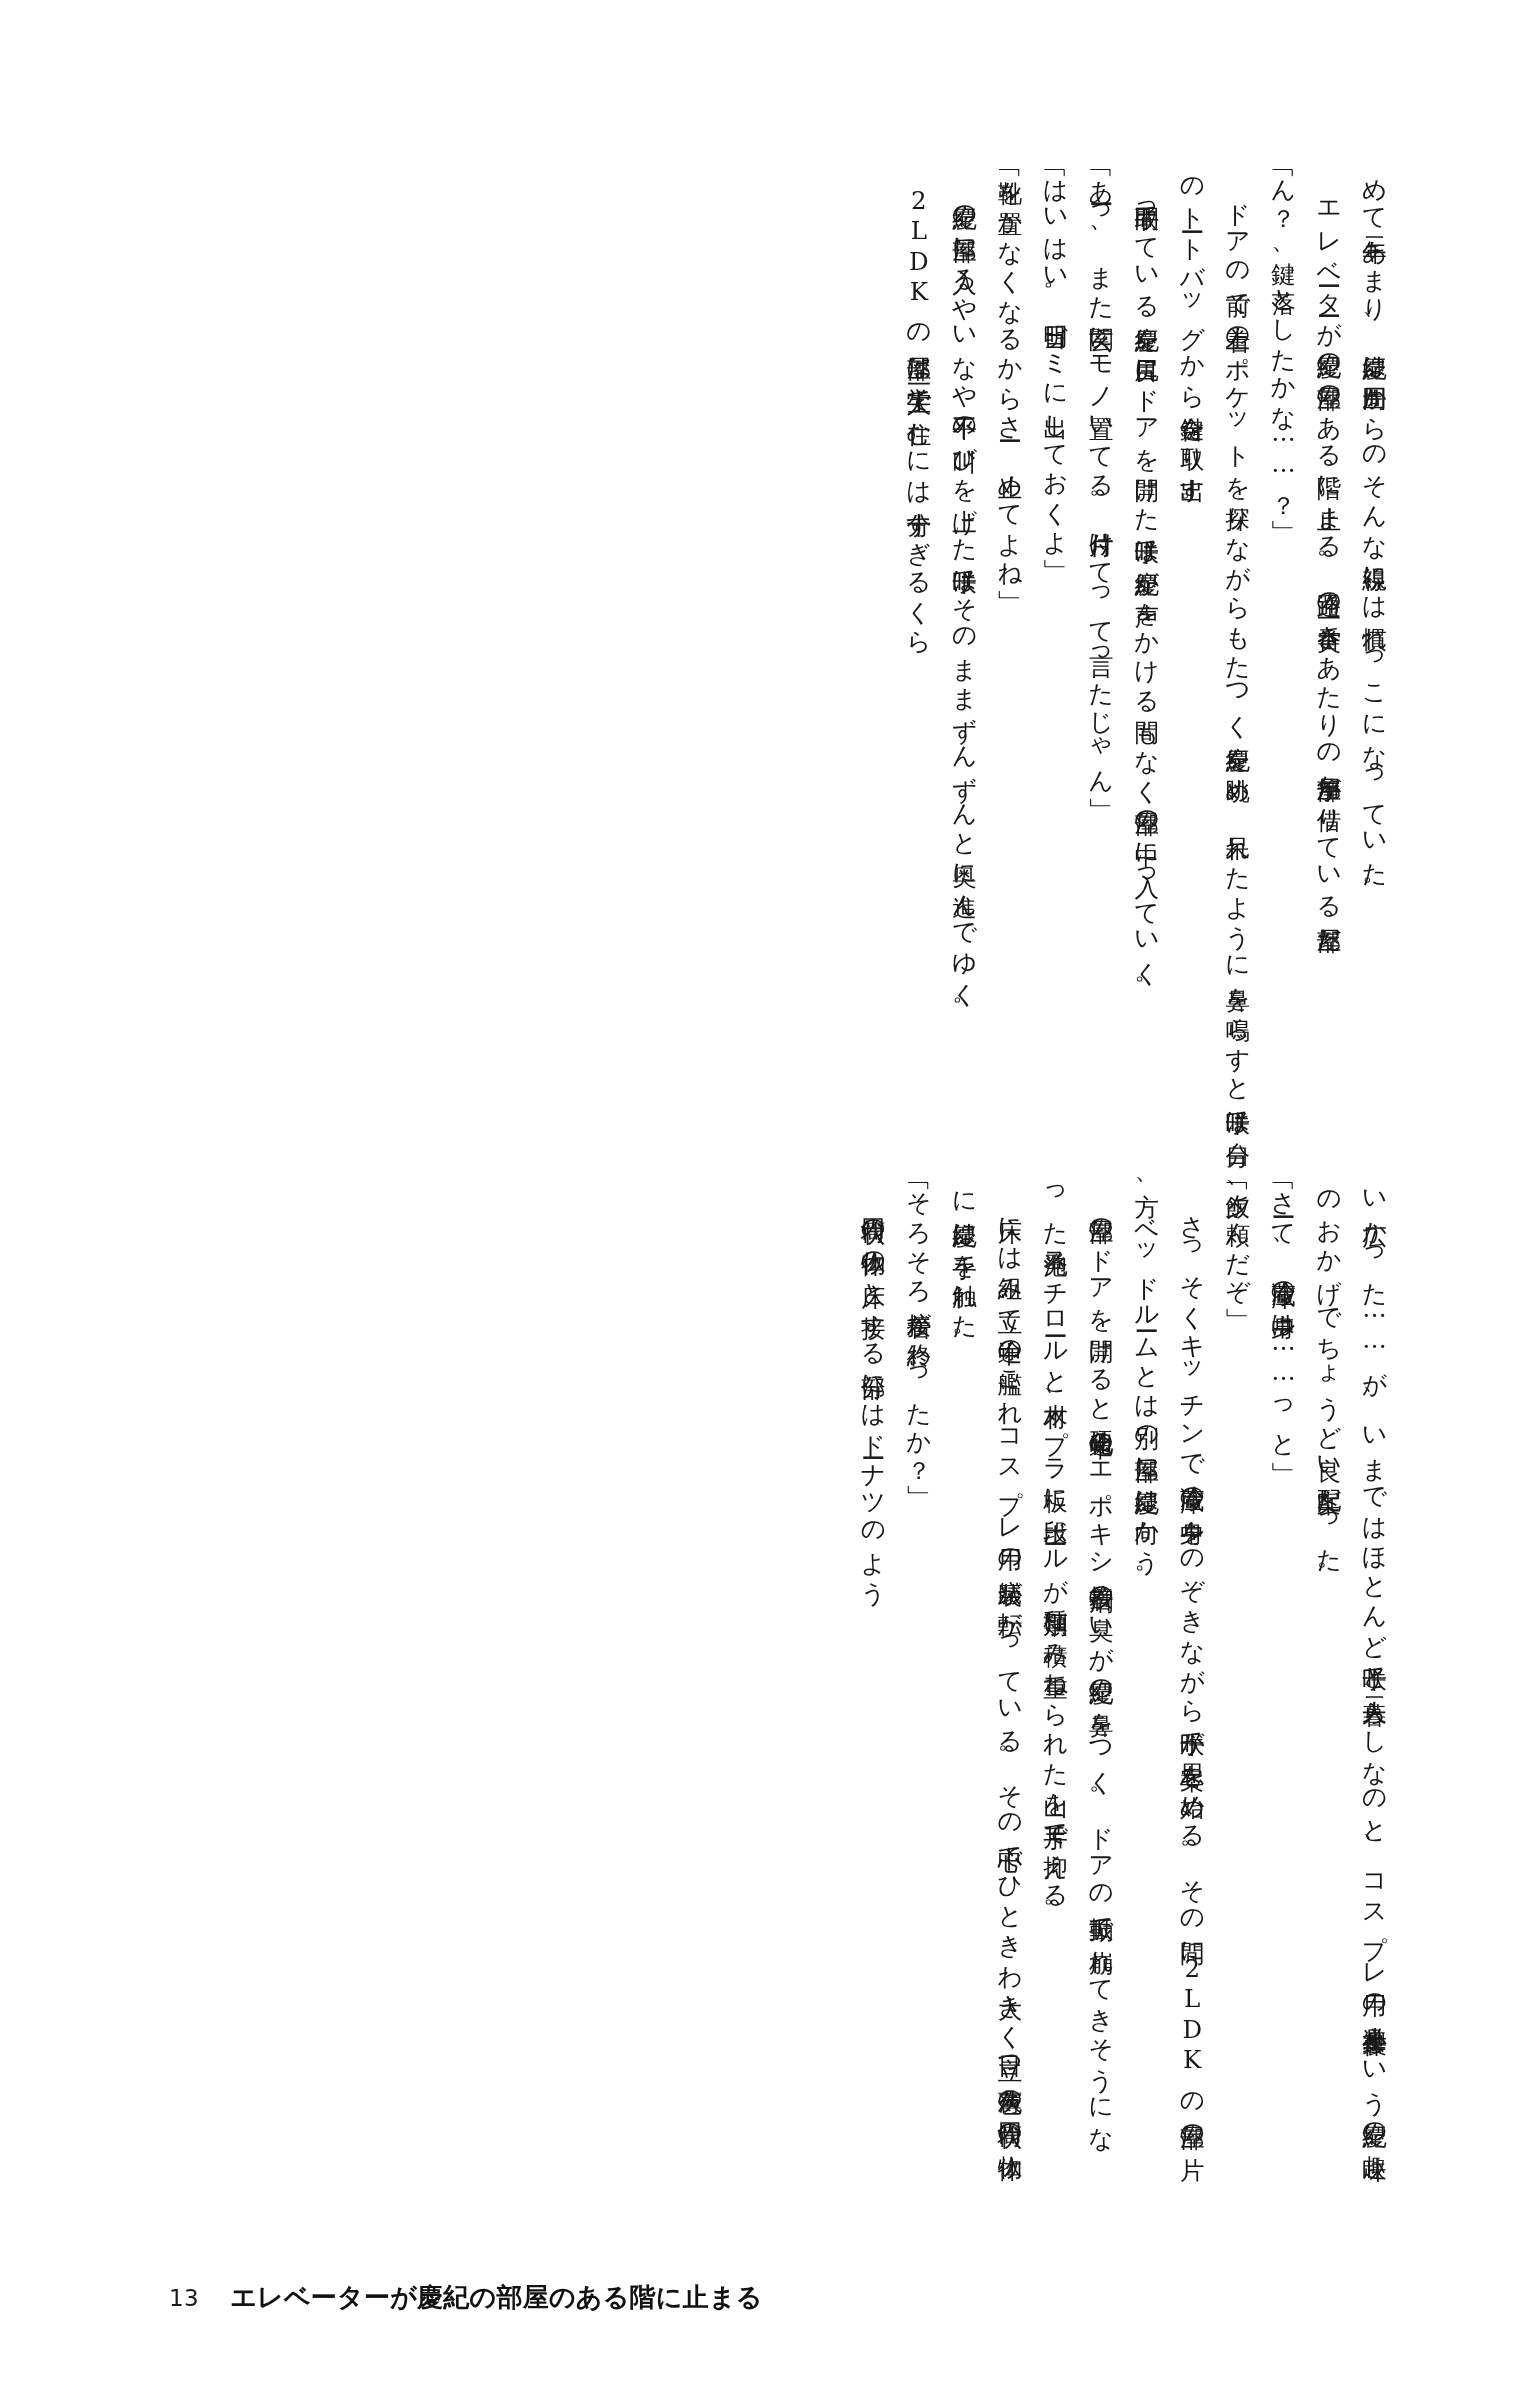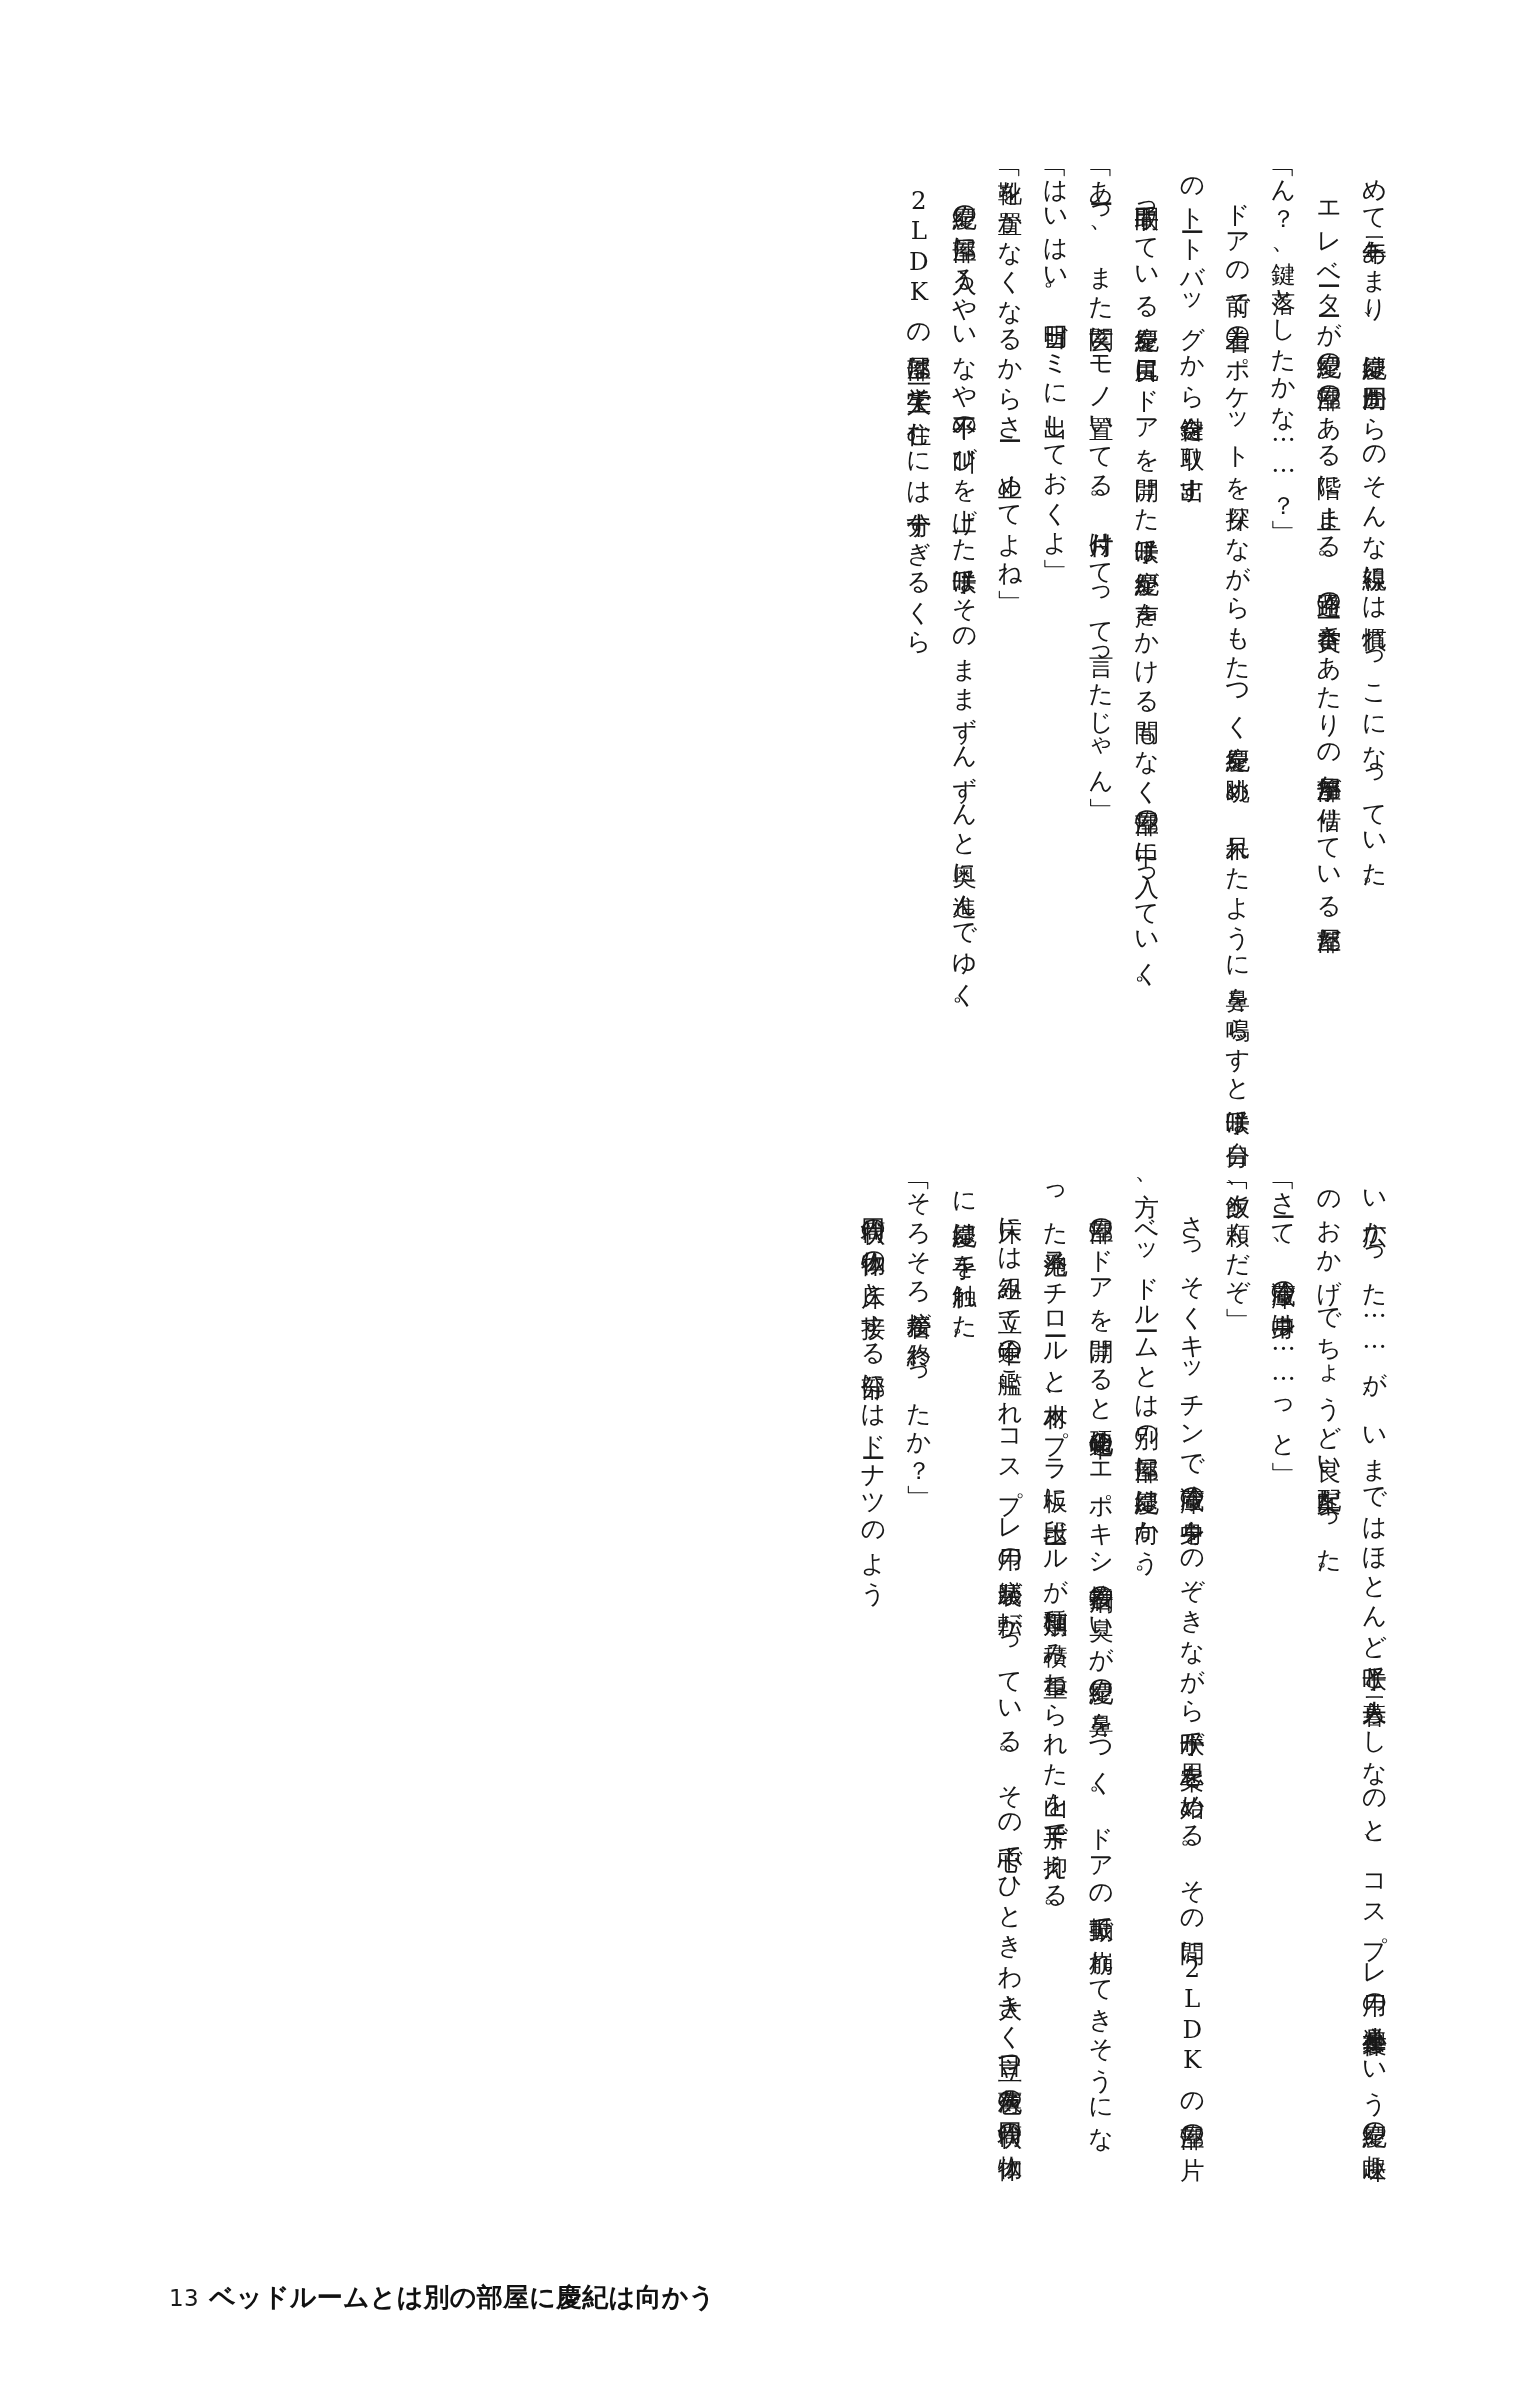--- a/index.html
+++ b/index.html
@@ -59,21 +59,21 @@
     text-indent: 0;
   }
 
   
   .footer {
     position: absolute;
     left: 169px;
     bottom: 92px;
     display: flex;
     align-items: baseline;
-    gap: 10px;
+    gap: 31px;
     margin-top: 16px;
   }
   .folio {
     font-family: "DejaVu Sans", "Liberation Sans", sans-serif;
     font-size: 23px;
     color: #1a1a1a;
     letter-spacing: 0.02em;
   }
   .running-title {
     font-family: "DejaVu Sans", "Liberation Sans", sans-serif;
@@ -108,17 +108,17 @@
     <p class="noindent">「夕飯、頼んだぞ」</p>
     <p>さっそくキッチンで冷蔵庫の中身をのぞきながら千咲が思案を始める。その間に2LDKの部屋の片方、ベッドルームとは別の部屋に慶紀は向かう。</p>
     <p>部屋のドアを開けると硬化途中のエポキシ接着剤の臭いが慶紀の鼻をつく。ドアの振動で崩れてきそうになった発泡スチロールと木材、プラ板に段ボールが種類別に積み重ねられた山を片手で抑える。</p>
     <p>床には組み立て途中の艦これコスプレ用の艤装が転がっている。その中心でひときわ大きく目立つ薄灰色の円筒状の物体に慶紀は手を触れた。</p>
     <p class="noindent">「そろそろ接着が終わったか？」</p>
     <p>円筒状の物体の床と接する部分にはドーナツのよう</p>
   </div>
 
   <div class="footer">
     <span class="folio">13</span>
-    <span class="running-title">ベッドルームとは別の部屋に慶紀は向かう</span>
+    <span class="running-title">エレベーターが慶紀の部屋のある階に止まる</span>
   </div>
 
 </div>
 
 
 </body></html>

